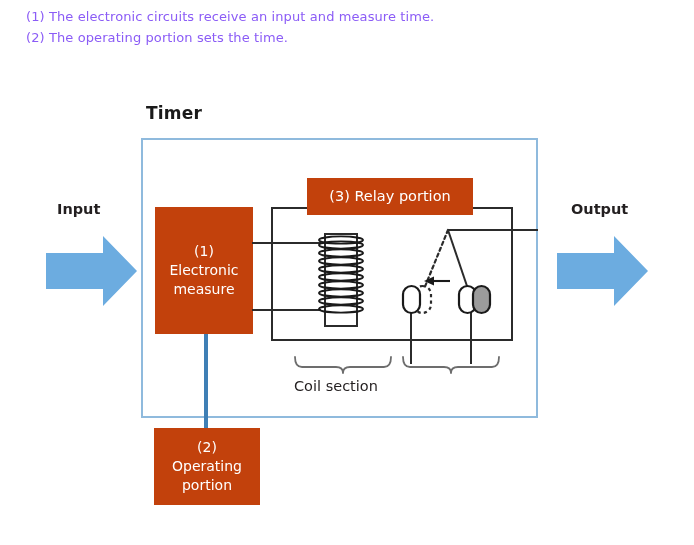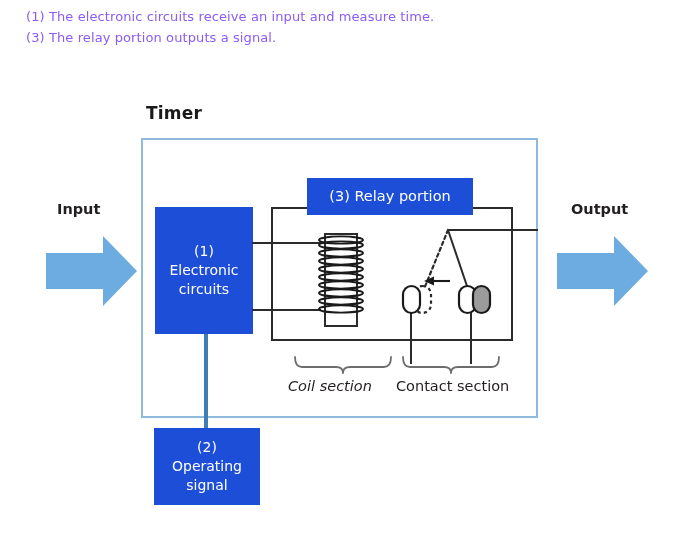--- a/index.html
+++ b/index.html
@@ -60,21 +60,21 @@
     width: 397px;
     height: 280px;
     border: 2px solid #8fbadd;
     background: #ffffff;
     box-sizing: border-box;
   }
 
   
   .blue-box {
     position: absolute;
-    background: #1d4ed8;
+    background: #c2410c;
     color: #ffffff;
     display: flex;
     flex-direction: column;
     align-items: center;
     justify-content: center;
     text-align: center;
     font-size: 14px;
     line-height: 19px;
     box-sizing: border-box;
   }
@@ -120,42 +120,42 @@
   }
   #label-input { left: 57px; top: 201px; font-weight: bold; }
   #label-output { left: 571px; top: 201px; font-weight: bold; }
 
   .section-label {
     position: absolute;
     font-size: 14.5px;
     color: #231f20;
     white-space: nowrap;
   }
-  #label-coil-section { left: 288px; top: 378px; font-style: italic; }
+  #label-coil-section { left: 294px; top: 378px; }
   #label-contact-section { left: 396px; top: 378px; }
 
   
   .svg-layer {
     position: absolute;
     left: 0;
     top: 0;
     width: 694px;
     height: 545px;
     pointer-events: none;
   }
   #circuit-svg { z-index: 4; }
   #arrows-svg { z-index: 2; }
   #braces-svg { z-index: 5; }
 </style>
 </head>
 <body>
 
 <div id="intro-list">
   <div class="intro-line">(1) The electronic circuits receive an input and measure time.</div>
-  <div class="intro-line">(3) The relay portion outputs a signal.</div>
+  <div class="intro-line">(2) The operating portion sets the time.</div>
 </div>
 
 <div id="diagram-stage">
 
   <svg id="arrows-svg" class="svg-layer" viewBox="0 0 694 545">
 
     <path fill="#6cace0" d="M 46,253 L 103,253 L 103,236 L 137,271 L 103,306 L 103,289 L 46,289 Z"></path>
 
     <path fill="#6cace0" d="M 557,253 L 614,253 L 614,236 L 648,271 L 614,306 L 614,289 L 557,289 Z"></path>
   </svg>
@@ -165,27 +165,27 @@
   <div id="timer-frame"></div>
 
   <div class="side-label" id="label-input">Input</div>
   <div class="side-label" id="label-output">Output</div>
 
   <div id="connector-operating"></div>
 
   <div class="blue-box" id="box-electronic-circuits">
     <span>(1)</span>
     <span>Electronic</span>
-    <span>circuits</span>
+    <span>measure</span>
   </div>
 
   <div class="blue-box" id="box-operating-portion">
     <span>(2)</span>
     <span>Operating</span>
-    <span>signal</span>
+    <span>portion</span>
   </div>
 
   <svg id="circuit-svg" class="svg-layer" viewBox="0 0 694 545">
     <g stroke="#2b2b2b" stroke-width="2" fill="none" stroke-linecap="square">
 
       <path d="M 272,208 L 512,208"></path>
 
       <path d="M 272,208 L 272,340"></path>
 
       <path d="M 512,208 L 512,340"></path>
@@ -239,19 +239,18 @@
   </svg>
 
   <svg id="braces-svg" class="svg-layer" viewBox="0 0 694 545">
     <g stroke="#6d6d6d" stroke-width="1.8" fill="none" stroke-linecap="round" stroke-linejoin="round">
       <path d="M 295,357 Q 295,367 302,367 L 336,367 Q 343,367 343,373 Q 343,367 350,367 L 384,367 Q 391,367 391,357"></path>
       <path d="M 403,357 Q 403,367 410,367 L 444,367 Q 451,367 451,373 Q 451,367 458,367 L 492,367 Q 499,367 499,357"></path>
     </g>
   </svg>
 
   <div class="section-label" id="label-coil-section">Coil section</div>
-  <div class="section-label" id="label-contact-section">Contact section</div>
 
   <div class="blue-box" id="box-relay-portion">
     <span>(3) Relay portion</span>
   </div>
 
 </div>
 
 </body></html>

